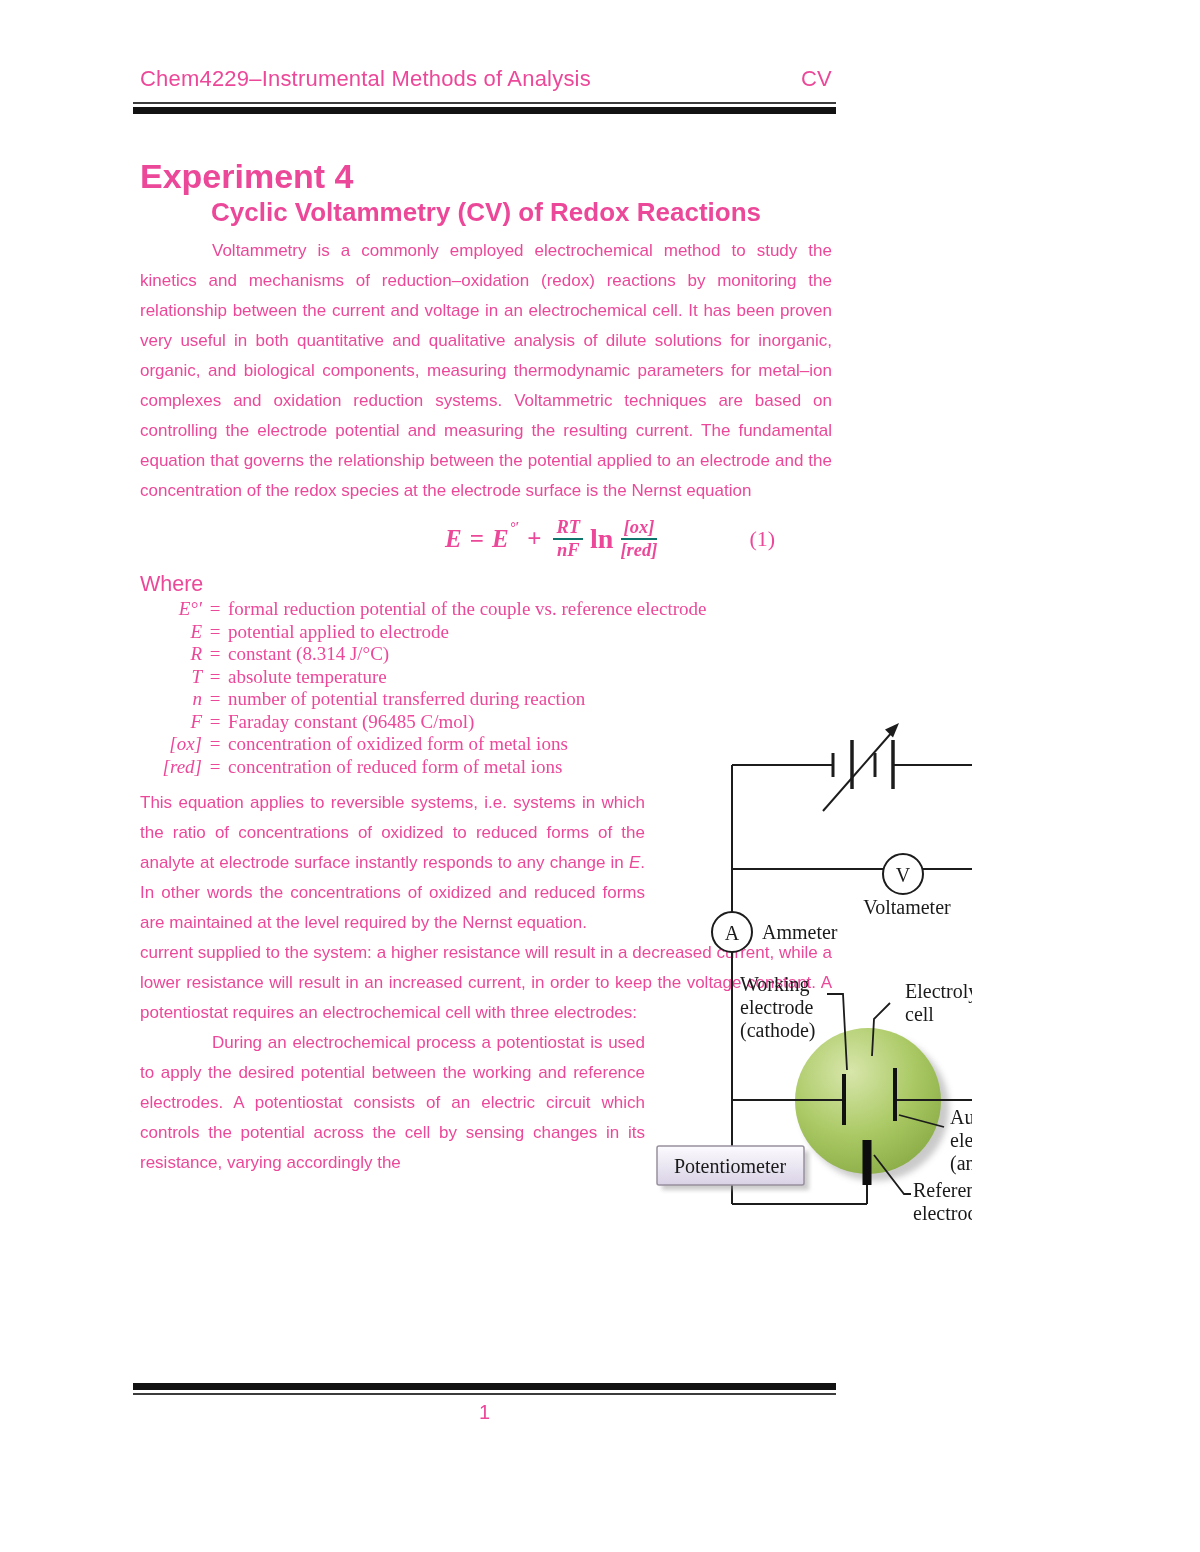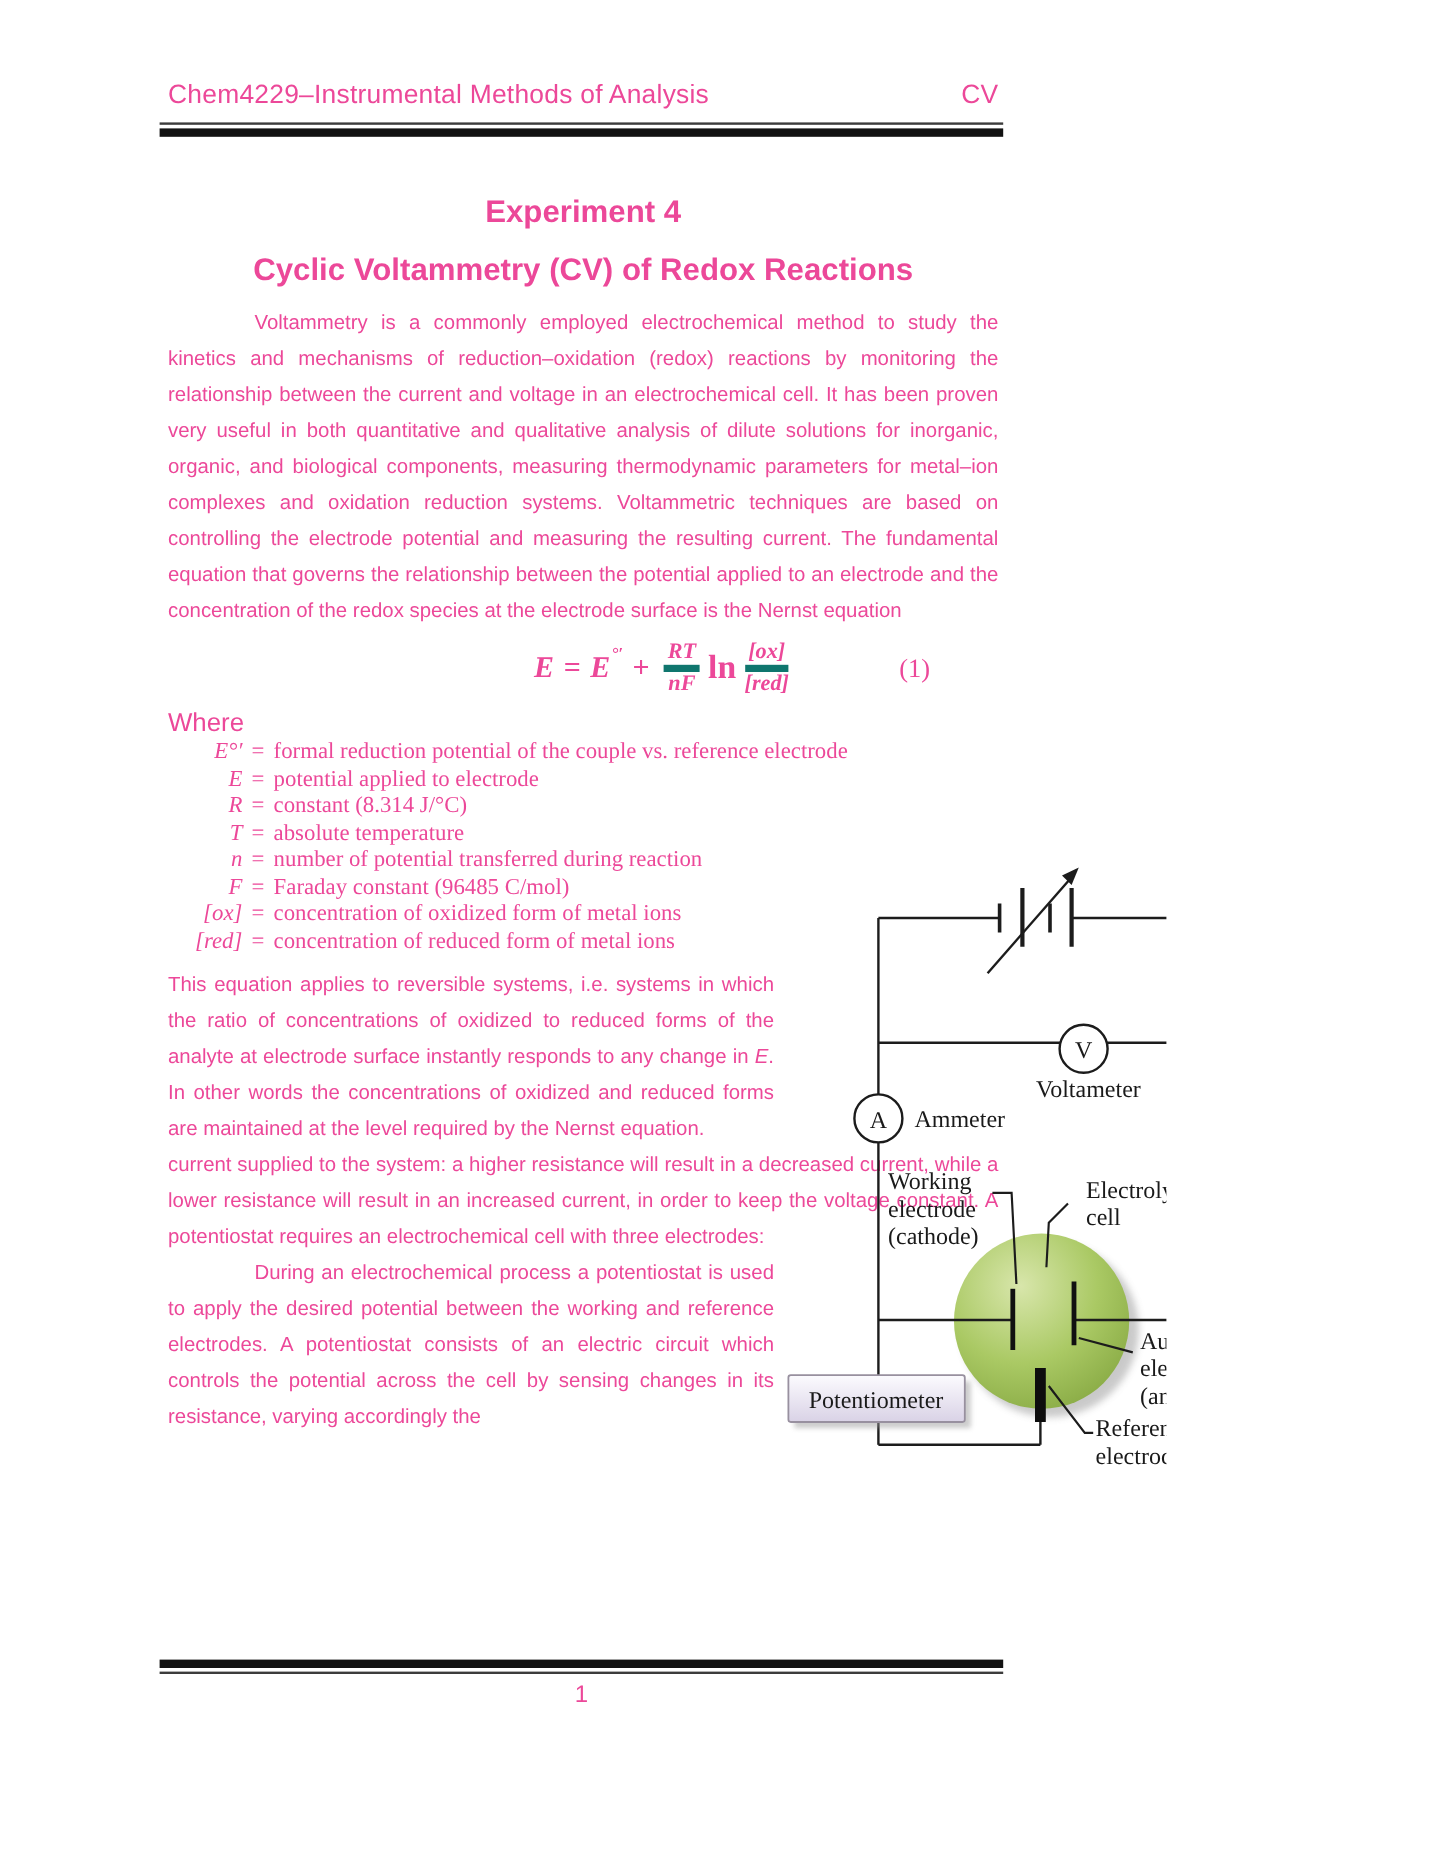--- a/index.html
+++ b/index.html
@@ -5,36 +5,36 @@
   html,body{margin:0;padding:0;background:#ffffff;}
   .page{position:relative;width:972px;height:1552px;background:#fff;overflow:hidden;
         font-family:"Liberation Sans",sans-serif;color:#ec4899;}
   
   .hdr{margin:64px 140px 0 140px;display:flex;justify-content:space-between;
        font-size:22px;line-height:30px;letter-spacing:.2px;}
   .rules{margin:8px 136px 0 133px;}
   .rule-thin{height:0;border-top:2px solid #3c3c3c;}
   .rule-thick{height:7px;background:#121212;margin-top:3px;}
   
-  .title1{margin:44px 140px 0 140px;text-align:center;font-size:26px;font-weight:bold;line-height:36px;}
-  .title2{margin:12px 140px;text-align:center;font-size:26px;font-weight:bold;line-height:36px;}
+  .title1{margin:44px 140px 0 140px;font-size:34px;font-weight:bold;line-height:36px;}
+  .title2{margin:0 140px;text-align:center;font-size:26px;font-weight:bold;line-height:36px;}
   .h-bg{margin:34px 140px 0 140px;font-size:26px;font-weight:bold;line-height:36px;}
   
   .para{margin:6px 140px 0 140px;font-size:17px;line-height:30px;text-align:justify;}
   .indent{text-indent:72px;}
   .narrow{width:505px;}
   .it{font-style:italic;}
   
   .eqrow{margin:4px 140px 0 140px;height:58px;display:flex;align-items:center;
          font-family:"Liberation Serif","DejaVu Serif",serif;}
   .eqmain{display:flex;align-items:center;margin-left:305px;font-weight:bold;font-style:italic;font-size:25px;}
   .eqmain .op{font-style:normal;margin:0 8px;}
   .eqsup{font-size:14px;font-style:italic;position:relative;top:-11px;margin-left:1px;}
   .frac{display:inline-flex;flex-direction:column;align-items:center;font-size:18.5px;line-height:21px;margin:0 4px;}
-  .frac .num{border-bottom:6px solid #0f766e;padding:0 3px;}
+  .frac .num{border-bottom:2px solid #0f766e;padding:0 3px;}
   .lnop{font-style:normal;font-weight:bold;font-size:28px;margin:0 3px;}
   .eqnum{font-style:normal;font-weight:normal;font-size:22px;margin-left:88px;}
   .where{margin:2px 140px 0 140px;font-size:21.5px;line-height:28px;}
   
   .defs{margin:0 140px 0 140px;font-family:"Liberation Serif","DejaVu Serif",serif;font-size:19px;}
   .defrow{display:grid;grid-template-columns:62px 26px auto;line-height:22.5px;}
   .defsym{text-align:right;font-style:italic;}
   .defeq{text-align:center;}
   
   .diagram{position:absolute;left:650px;top:703px;}

